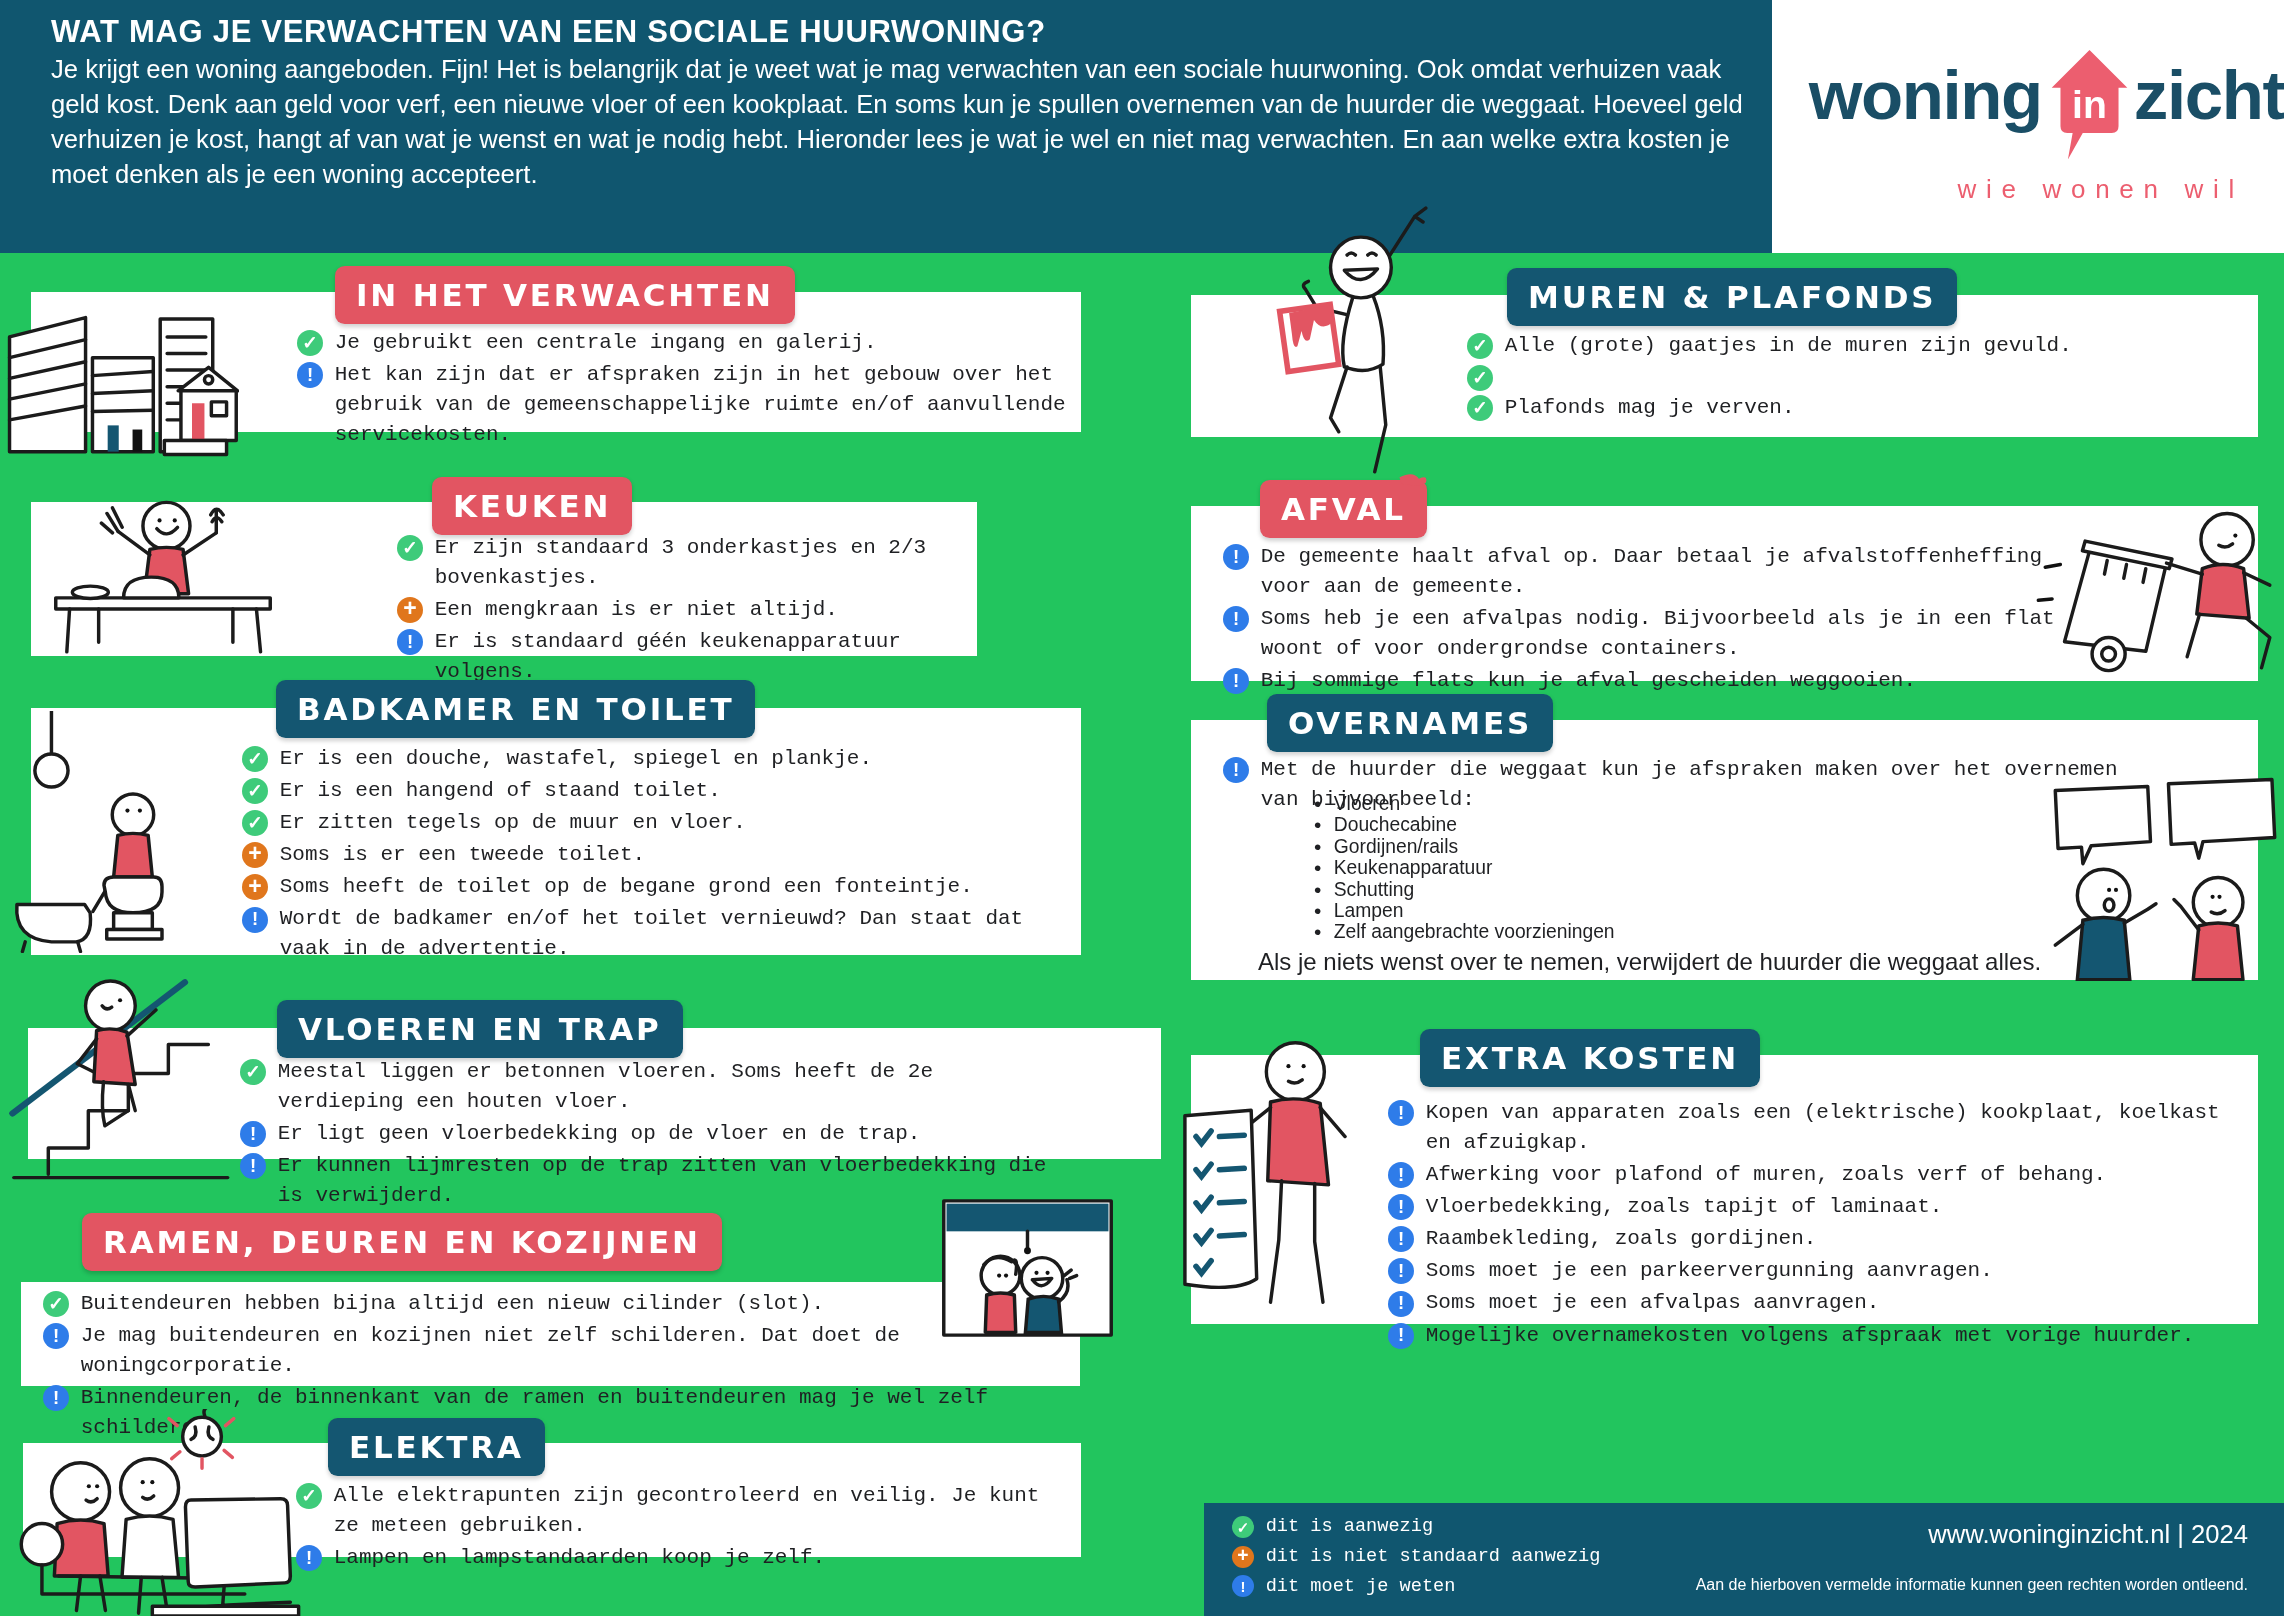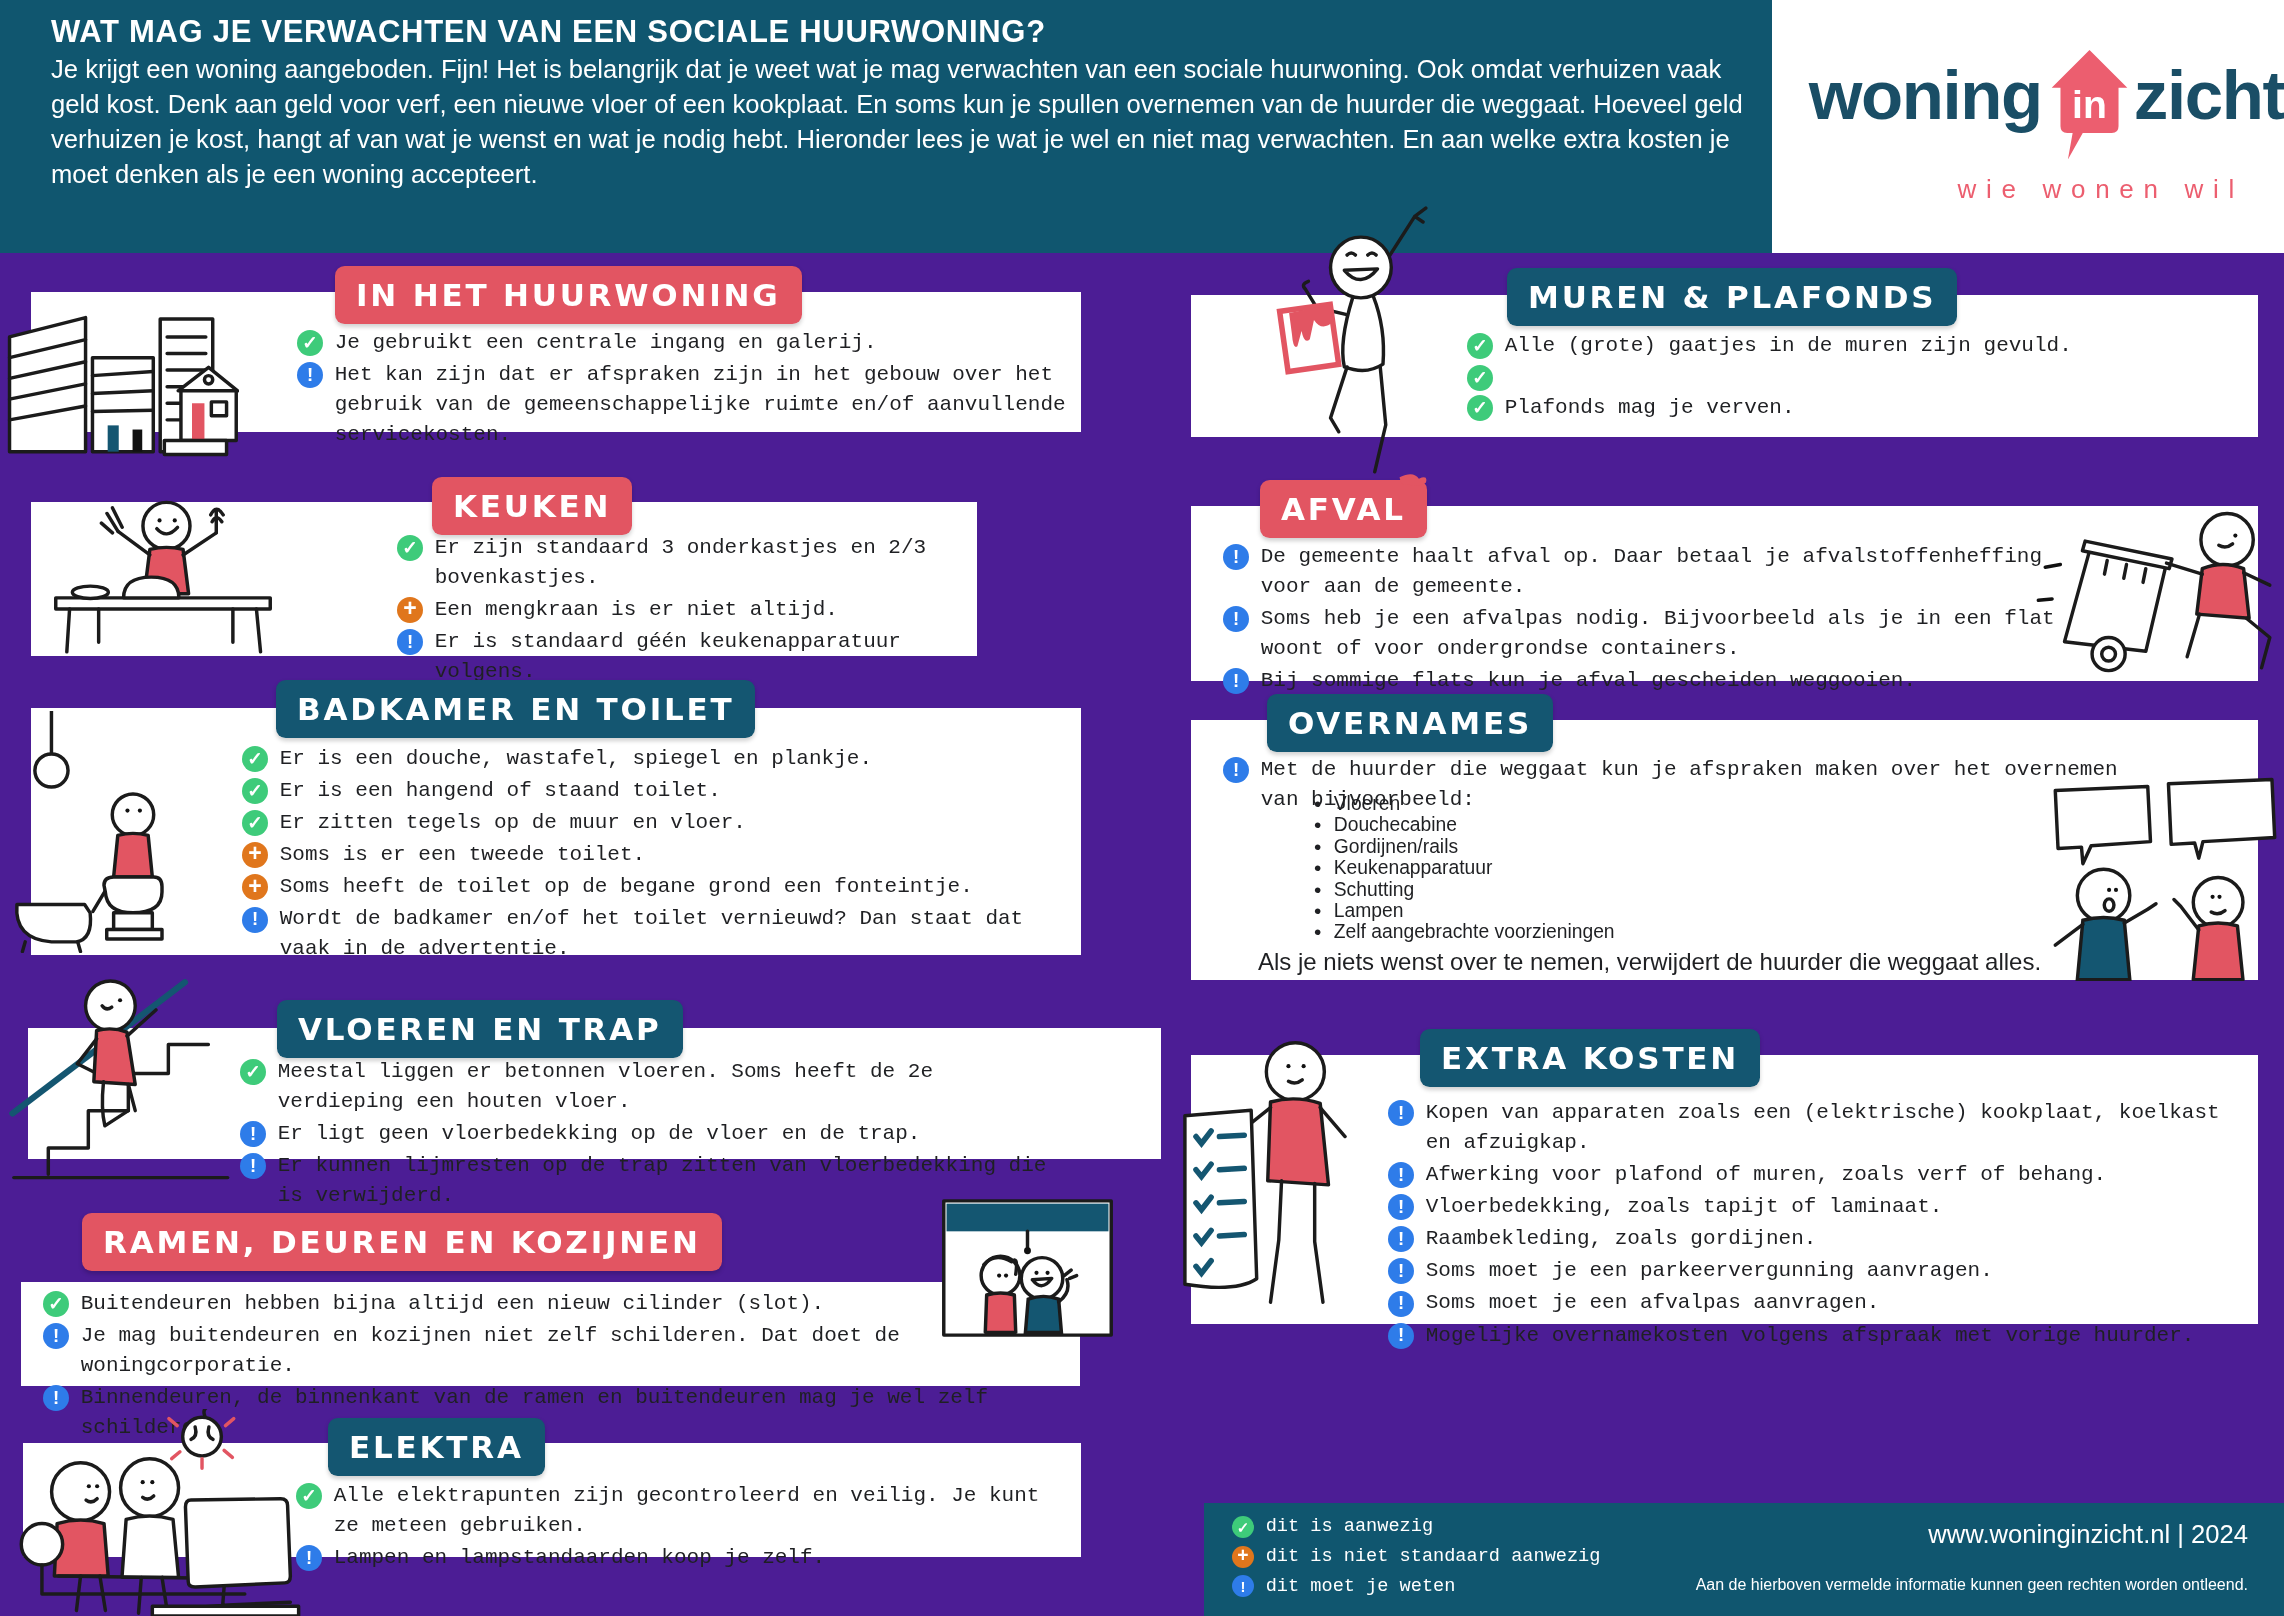--- a/index.html
+++ b/index.html
@@ -1,17 +1,17 @@
 <!DOCTYPE html>
 <html style="font-size:11px"><head>
 <meta charset="utf-8">
 <style>
   html,body{margin:0;padding:0;}
   body{font-family:"Liberation Sans",sans-serif;background:#cfcfd4;}
-  #page{position:relative;width:2284px;height:1616px;background:#4c1d95;overflow:hidden;}
+  #page{position:relative;width:2284px;height:1616px;background:#22c55e;overflow:hidden;}
 
   
   .header{position:absolute;left:0;top:0;width:1772px;height:253px;background:#10566f;}
   .header h1{position:absolute;left:51px;top:14px;margin:0;font-size:31px;font-weight:700;
              color:#ffffff;letter-spacing:0.7px;}
   .header p{position:absolute;left:51px;top:52px;margin:0;width:1692px;font-size:25.6px;
             line-height:35px;color:#ffffff;font-weight:400;}
   .logo-panel{position:absolute;left:1772px;top:0;width:512px;height:253px;background:#ffffff;}
   .logo-row{position:absolute;left:0;top:48px;width:512px;text-align:right;white-space:nowrap;}
   .logo-word{font-size:69px;font-weight:700;color:#1a4e66;letter-spacing:-1.4px;vertical-align:middle;}
@@ -79,21 +79,21 @@
     <div class="logo-row">
       <span class="logo-word">woning</span><span class="logo-house"><svg viewBox="0 0 120 170">
         <path d="M60 3 L116 59 L103 59 L103 116 Q103 126 93 126 L50 126 L28 165 L35 126 L27 126 Q17 126 17 116 L17 59 L4 59 Z" fill="#ec5e6f"></path>
         <text x="60" y="104" text-anchor="middle" font-family="Liberation Sans, sans-serif" font-size="58" font-weight="bold" fill="#ffffff">in</text>
       </svg></span><span class="logo-word">zicht</span>
     </div>
     <div class="logo-tagline">wie wonen wil</div>
   </div>
 
   <section class="box" style="left:31px;top:292px;width:1050px;height:140px">
-    <div class="badge red" style="left:304px;top:-25.6px">IN HET HUURWONING</div>
+    <div class="badge red" style="left:304px;top:-25.6px">IN HET VERWACHTEN</div>
     <div class="items" style="left:266px;top:36px;width:791px">
         <div class="item">
           <span class="ic" data-icon="check"></span>
           <span class="txt">Je gebruikt een centrale ingang en galerij.</span>
         </div>
         <div class="item">
           <span class="ic" data-icon="info"></span>
           <span class="txt">Het kan zijn dat er afspraken zijn in het gebouw over het gebruik van de gemeenschappelijke ruimte en/of aanvullende servicekosten.</span>
         </div>
       </div>

